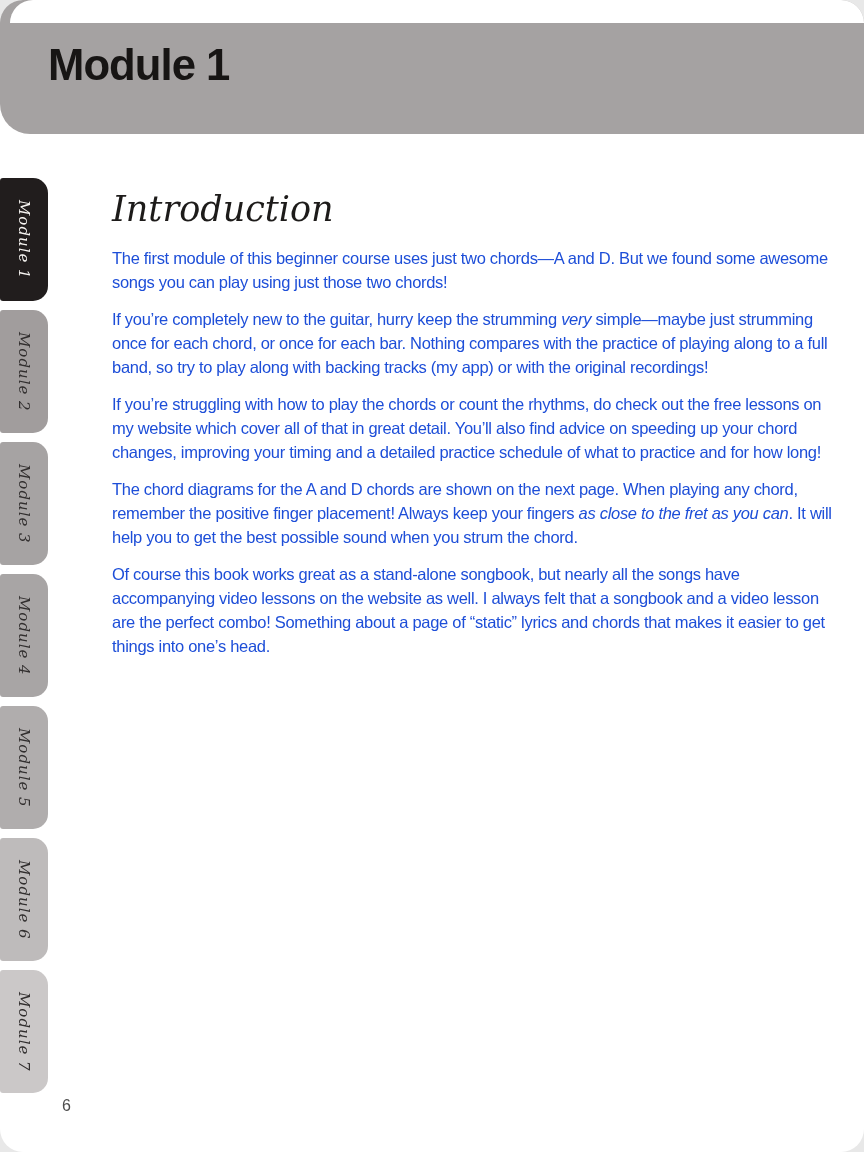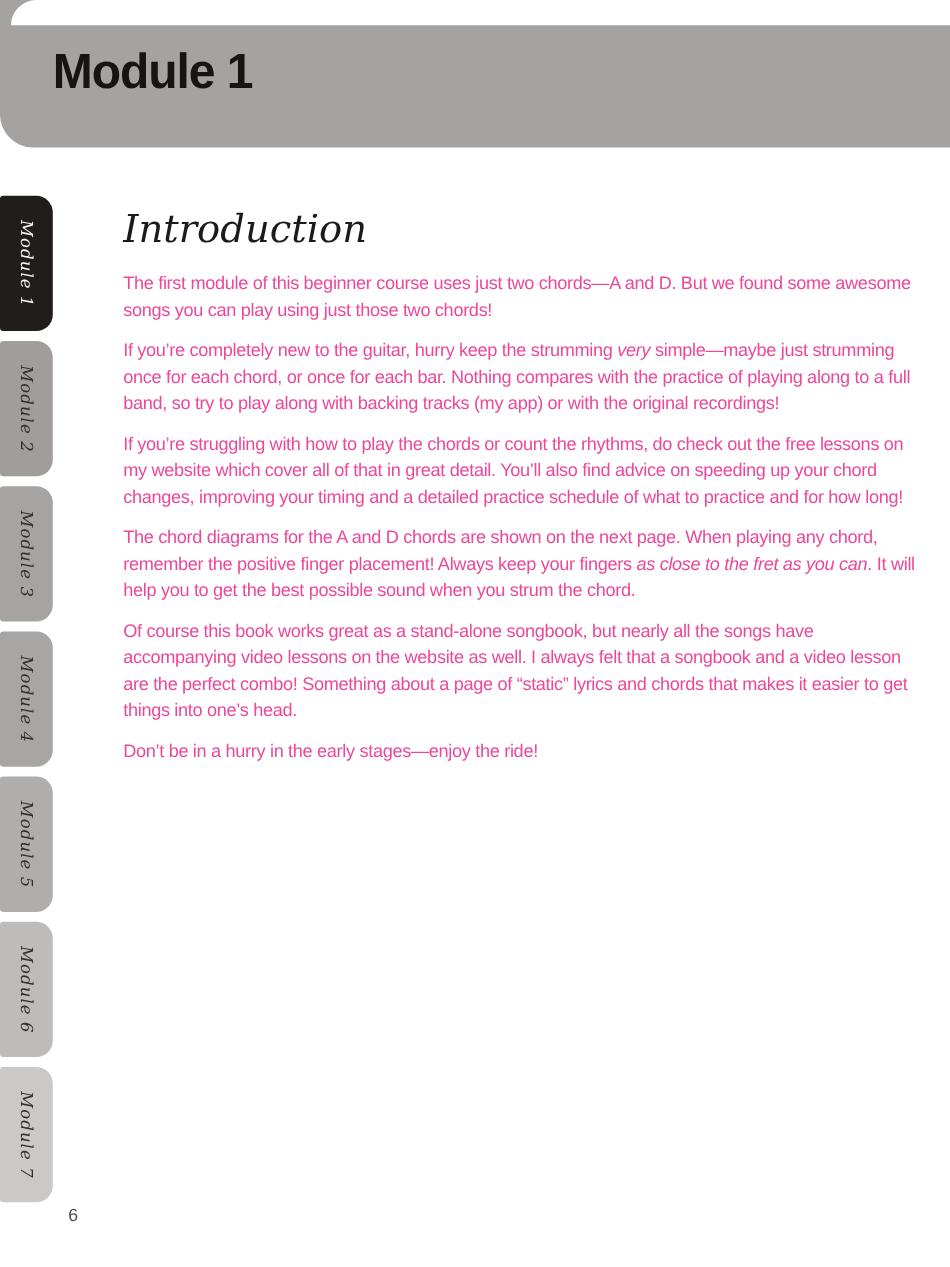--- a/index.html
+++ b/index.html
@@ -2,20 +2,21 @@
 <html><head>
 <meta charset="utf-8">
 <style>
   html,body{margin:0;padding:0;background:#e8e8e8;}
   .page{
     position:relative;
     width:864px;height:1152px;
     background:#ffffff;
     overflow:hidden;
     font-family:"Liberation Sans",sans-serif;
+    border-radius:23px;
   }
   
   .banner{
     position:absolute;left:0;top:0;right:0;height:134px;
     border-bottom-left-radius:30px;
   }
   .page-corner{
     position:absolute;left:10px;top:0;right:0;height:23px;
     background:#ffffff;
     border-top-left-radius:28px;
@@ -49,21 +50,21 @@
     font-style:italic;
     font-weight:normal;
     font-size:35px;line-height:1.2;
     color:#1d1b1a;
     letter-spacing:0px;
   }
   .paragraphs p{
     margin:0 0 13px 0;
     font-size:16.5px;line-height:24px;
     letter-spacing:-0.3px;
-    color:#ec4899;
+    color:#1d4ed8;
   }
   .paragraphs p em{font-style:italic;}
   
   .page-number{
     position:absolute;left:62px;top:1097px;
     font-size:16px;color:#4d4d4d;
   }
 </style>
 </head>
 <body>
@@ -100,19 +101,18 @@
     </nav>
 
   <main class="content">
     <h2 class="heading">Introduction</h2>
     <div class="paragraphs">
         <p><span>The first module of this beginner course uses just two chords—A and D. But we found some awesome songs you can play using just those two chords!</span></p>
         <p><span>If you’re completely new to the guitar, hurry keep the strumming </span><em>very</em><span> simple—maybe just strumming once for each chord, or once for each bar. Nothing compares with the practice of playing along to a full band, so try to play along with backing tracks (my app) or with the original recordings!</span></p>
         <p><span>If you’re struggling with how to play the chords or count the rhythms, do check out the free lessons on my website which cover all of that in great detail. You’ll also find advice on speeding up your chord changes, improving your timing and a detailed practice schedule of what to practice and for how long!</span></p>
         <p><span>The chord diagrams for the A and D chords are shown on the next page. When playing any chord, remember the positive finger placement! Always keep your fingers </span><em>as close to the fret as you can</em><span>. It will help you to get the best possible sound when you strum the chord.</span></p>
         <p><span>Of course this book works great as a stand-alone songbook, but nearly all the songs have accompanying video lessons on the website as well. I always felt that a songbook and a video lesson are the perfect combo! Something about a page of “static” lyrics and chords that makes it easier to get things into one’s head.</span></p>
-        <p><span>Don’t be in a hurry in the early stages—enjoy the ride!</span></p>
       </div>
   </main>
 
   <div class="page-number">6</div>
 
 </div>
 
 </body></html>

